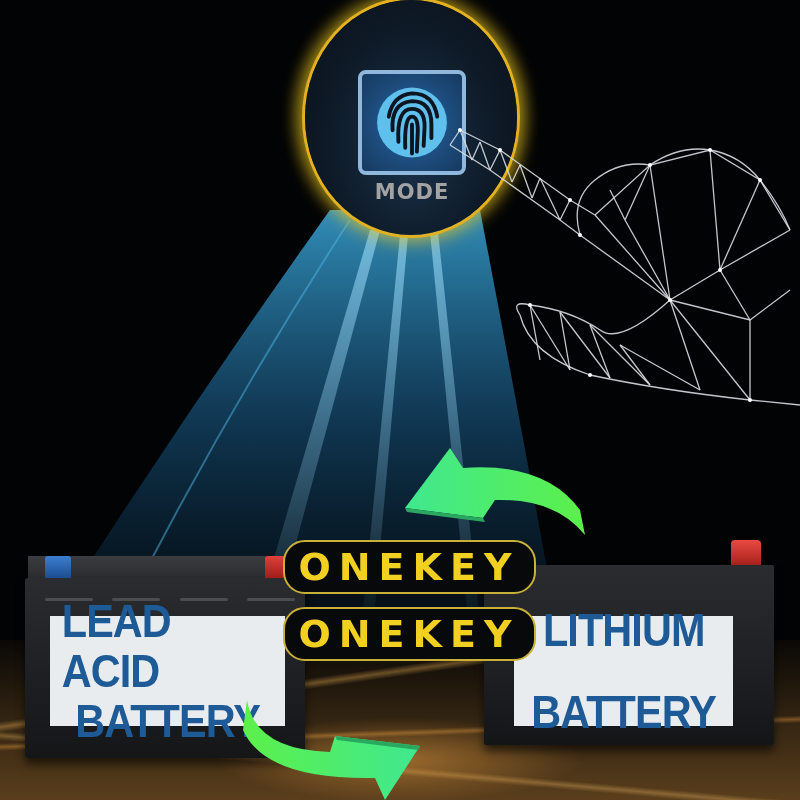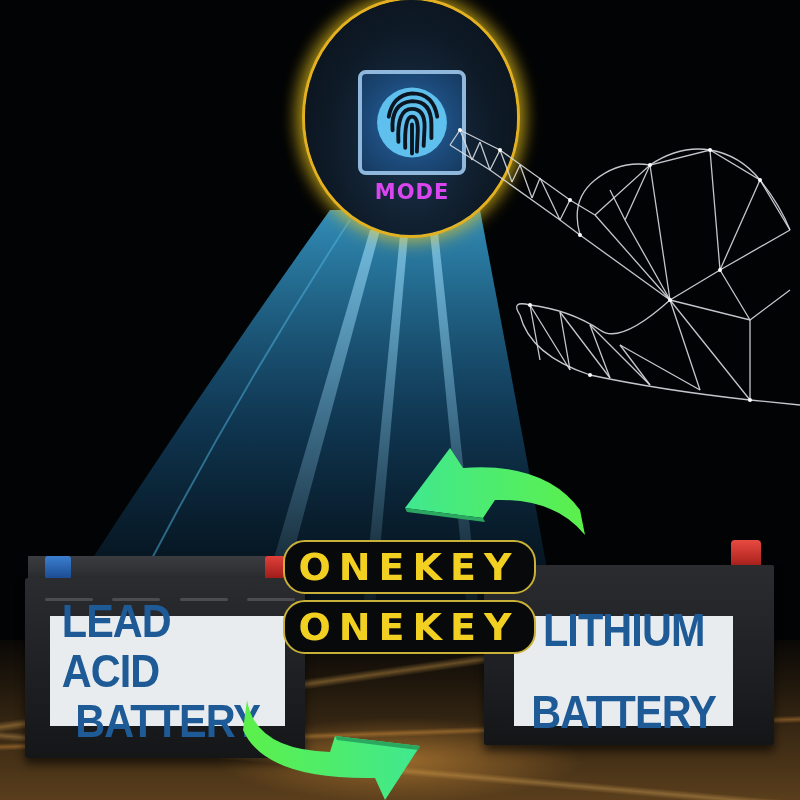--- a/index.html
+++ b/index.html
@@ -40,21 +40,21 @@
       box-shadow: 0 0 0 3px #e2b020, 0 0 18px 6px rgba(240,200,30,0.7);
     }
     .fp-box {
       position: absolute; left: 358px; top: 70px; width: 108px; height: 105px;
       border: 4px solid #8fb8dc; border-radius: 8px;
       background: radial-gradient(circle at 50% 50%, #2c6fb0 0%, #1c4a7a 60%, #163a60 100%);
       box-sizing: border-box;
     }
     .mode-label {
       position: absolute; left: 360px; top: 180px; width: 104px; text-align: center;
-      color: #d946ef; font-weight: bold; font-size: 21px; letter-spacing: 1px;
+      color: #a3a3a3; font-weight: bold; font-size: 21px; letter-spacing: 1px;
     }
 
     
     .hand { position: absolute; left: 420px; top: 120px; width: 380px; height: 310px; }
 
     
     .arrow-top { position: absolute; left: 395px; top: 440px; width: 200px; height: 100px; }
     .arrow-bottom { position: absolute; left: 235px; top: 700px; width: 185px; height: 100px; }
 
     
@@ -98,21 +98,21 @@
     }
     .li-term-pos {
       position: absolute; left: 731px; top: 540px; width: 30px; height: 26px;
       background: linear-gradient(180deg, #e84a40, #a8201c); border-radius: 4px 4px 1px 1px;
     }
     .li-label { left: 514px; top: 616px; width: 219px; height: 110px; gap: 32px; }
 
     
     .switch-badge {
       position: absolute; left: 292px; top: 540px; width: 234px;
-      display: flex; flex-direction: column; gap: 6px; align-items: center;
+      display: flex; flex-direction: column; gap: 13px; align-items: center;
     }
     .switch-line {
       background: #07090b; border: 2px solid #c9b038; border-radius: 22px;
       padding: 2px 14px; color: #f2d022; font-weight: bold;
       font-family: "DejaVu Sans", sans-serif; font-size: 38px; letter-spacing: 8px;
       line-height: 46px; text-align: center;
     }
   </style>
 </head>
 <body>

